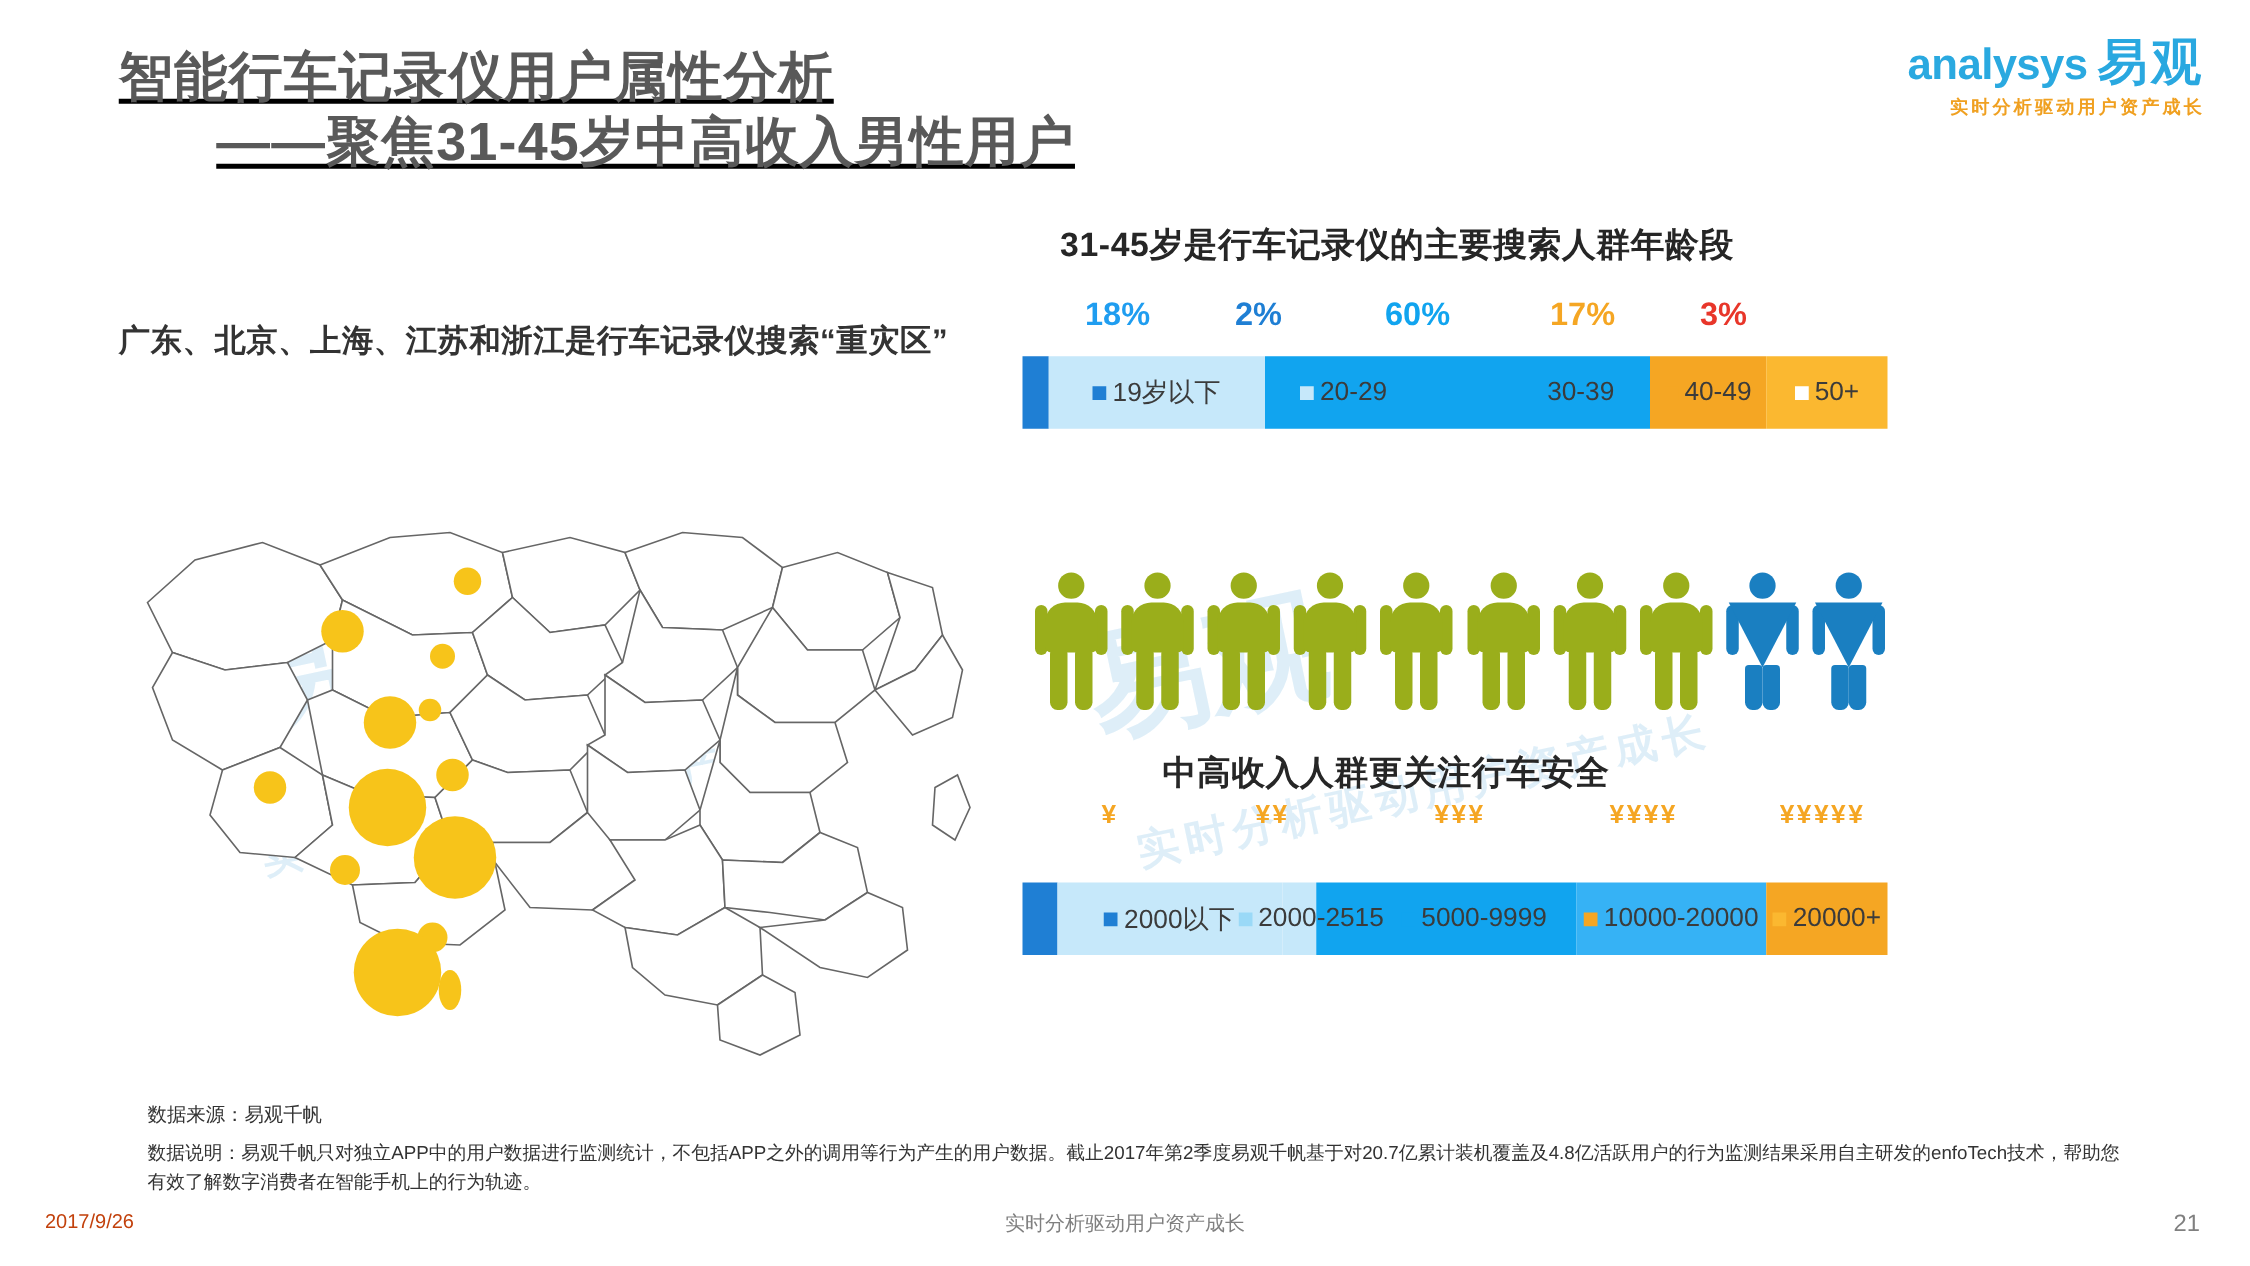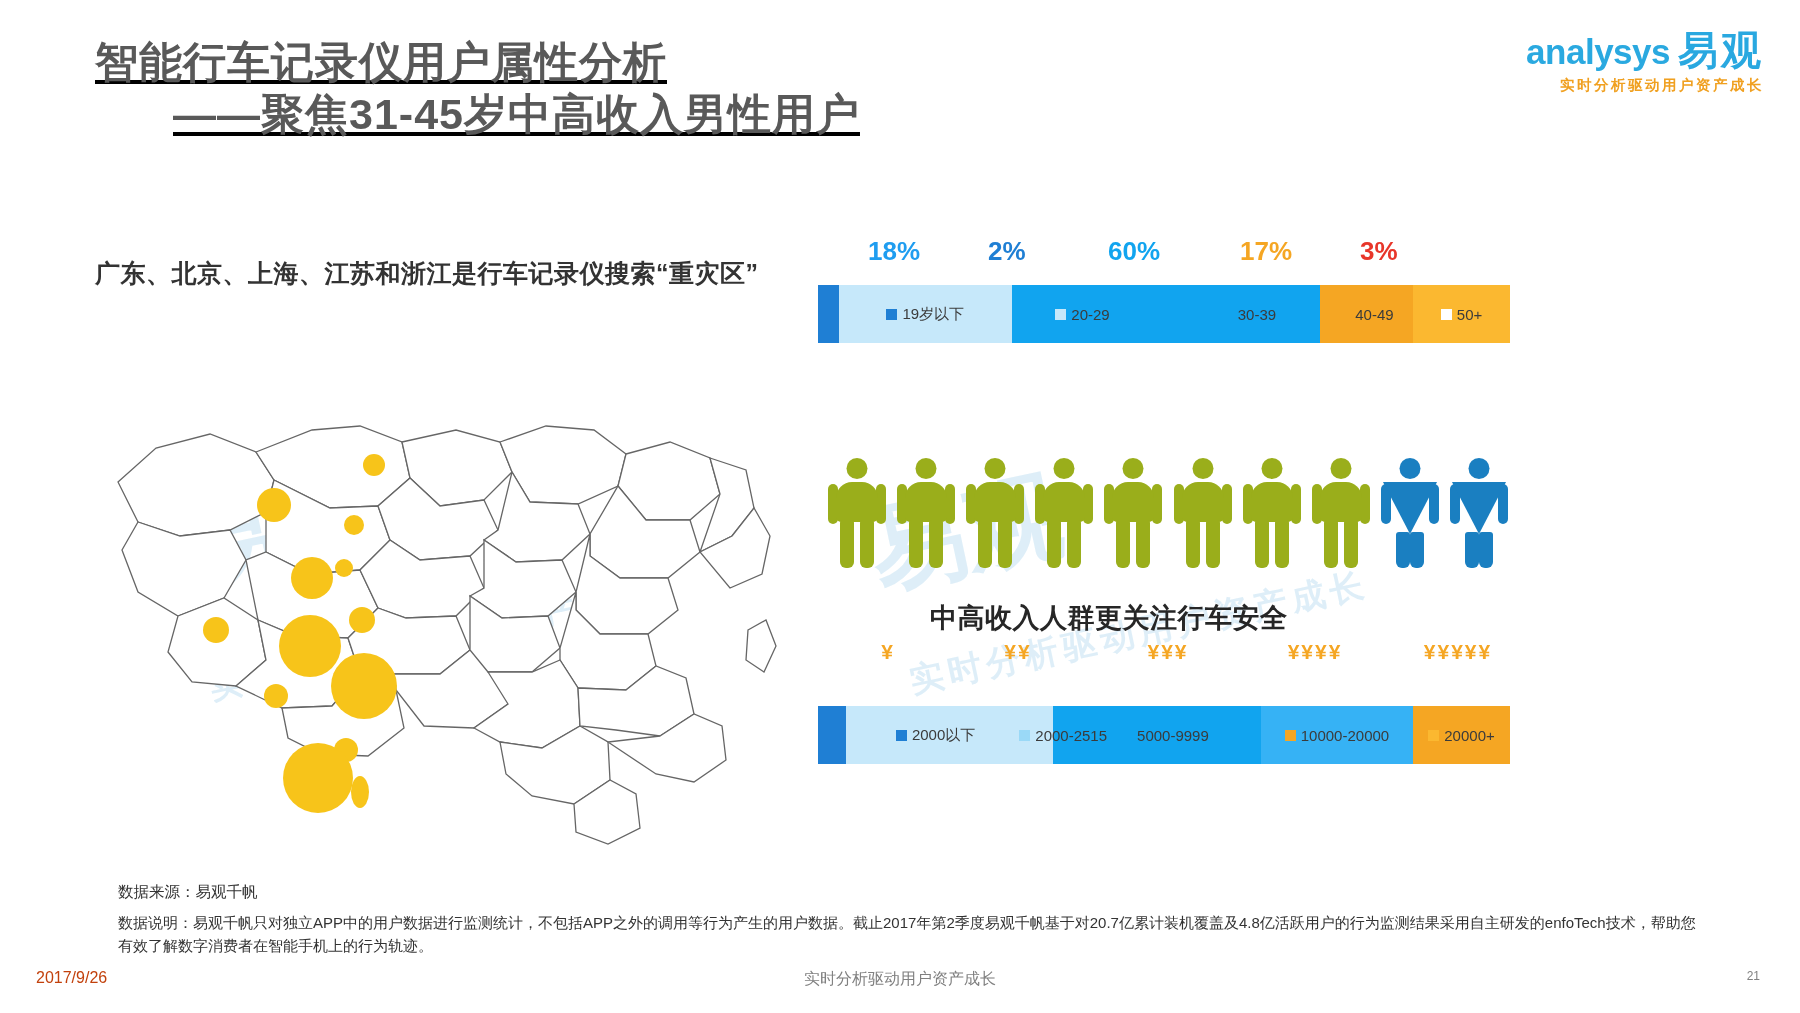--- a/index.html
+++ b/index.html
@@ -29,21 +29,21 @@
 
   
   .sec-title { position: absolute; font-weight: bold; color: #262626; font-size: 27px; letter-spacing: 0.5px; white-space: nowrap;}
 
   
   .age-pcts { position: absolute; left: 940px; top: 236px; width: 560px; }
   .pct { position: absolute; font-size: 26px; font-weight: bold; white-space: nowrap; }
 
   .bar { position: absolute; display: flex; height: 58px; }
   .seg { height: 100%; display: flex; align-items: center; justify-content: center; }
-  .seg-label { display: flex; align-items: center; font-size: 15px; color: #3b3b3b; white-space: nowrap; }
+  .seg-label { display: flex; align-items: center; font-size: 21px; color: #3b3b3b; white-space: nowrap; }
   .swatch { width: 11px; height: 11px; margin-right: 5px; flex: none; }
 
   
   .people { position: absolute; left: 828px; top: 448px; width: 680px; height: 120px; display: flex; align-items: flex-end; justify-content: space-between; }
   .person { width: 58px; height: 110px; position: relative; }
   .p-head { position: absolute; left: 50%; transform: translateX(-50%); top: 0; width: 21px; height: 21px; border-radius: 50%; }
   .p-body { position: absolute; left: 50%; transform: translateX(-50%); top: 24px; width: 42px; height: 40px; border-radius: 16px 16px 5px 5px; }
   .p-legL, .p-legR { position: absolute; top: 62px; width: 14px; height: 48px; border-radius: 3px 3px 6px 6px; }
   .p-legL { left: 12px; } .p-legR { right: 12px; }
   .p-armL, .p-armR { position: absolute; top: 26px; width: 10px; height: 40px; border-radius: 5px; }
@@ -55,21 +55,21 @@
   .yen-cell { position: absolute; text-align: center; color: #f5a623; font-size: 21px; font-weight: bold; white-space: nowrap; letter-spacing: 2px;}
 
   
   .notes { position: absolute; left: 118px; top: 882px; width: 1580px; }
   .note-src { font-size: 15.5px; color: #333; margin-bottom: 8px; }
   .note-desc { font-size: 15px; color: #333; line-height: 1.55; }
 
   .footer { position: absolute; left: 0; right: 0; bottom: 14px; height: 30px; }
   .footer-date { position: absolute; left: 36px; font-size: 16px; color: #c2410c; }
   .footer-center { position: absolute; left: 50%; transform: translateX(-50%); font-size: 16px; color: #808080; }
-  .footer-page { position: absolute; right: 40px; font-size: 12px; color: #808080; }
+  .footer-page { position: absolute; right: 40px; font-size: 19px; color: #808080; }
 
   
   .wm { position: absolute; pointer-events: none; color: #d9ecf7; font-weight: bold; opacity: .85; white-space: nowrap; }
   .wm1 { left: 180px; top: 470px; font-size: 96px; transform: rotate(-12deg); }
   .wm2 { left: 205px; top: 620px; font-size: 32px; transform: rotate(-12deg); letter-spacing: 6px;}
   .wm3 { left: 870px; top: 470px; font-size: 96px; transform: rotate(-12deg); }
   .wm4 { left: 905px; top: 610px; font-size: 34px; transform: rotate(-12deg); letter-spacing: 5px;}
 </style>
 </head>
 <body>
@@ -141,20 +141,21 @@
         <circle cx="156" cy="300" r="13"></circle>
         <circle cx="216" cy="366" r="12"></circle>
         <circle cx="304" cy="356" r="33"></circle>
         <circle cx="286" cy="420" r="12"></circle>
         <circle cx="258" cy="448" r="35"></circle>
         <ellipse cx="300" cy="462" rx="9" ry="16"></ellipse>
       </g>
     </svg>
   </div>
 
+  <div class="sec-title" style="left:848px; top:178px;">31-45岁是行车记录仪的主要搜索人群年龄段</div>
 
   <div class="age-pcts">
     <span class="pct" style="left:-72px; top:0; color:#1f9df0;">18%</span>
     <span class="pct" style="left:48px;  top:0; color:#1f7fd4;">2%</span>
     <span class="pct" style="left:168px; top:0; color:#11a4ef;">60%</span>
     <span class="pct" style="left:300px; top:0; color:#f5a623;">17%</span>
     <span class="pct" style="left:420px; top:0; color:#e8362a;">3%</span>
   </div>
 
   <div class="bar" style="left:818px; top:285px; width:692px;">

